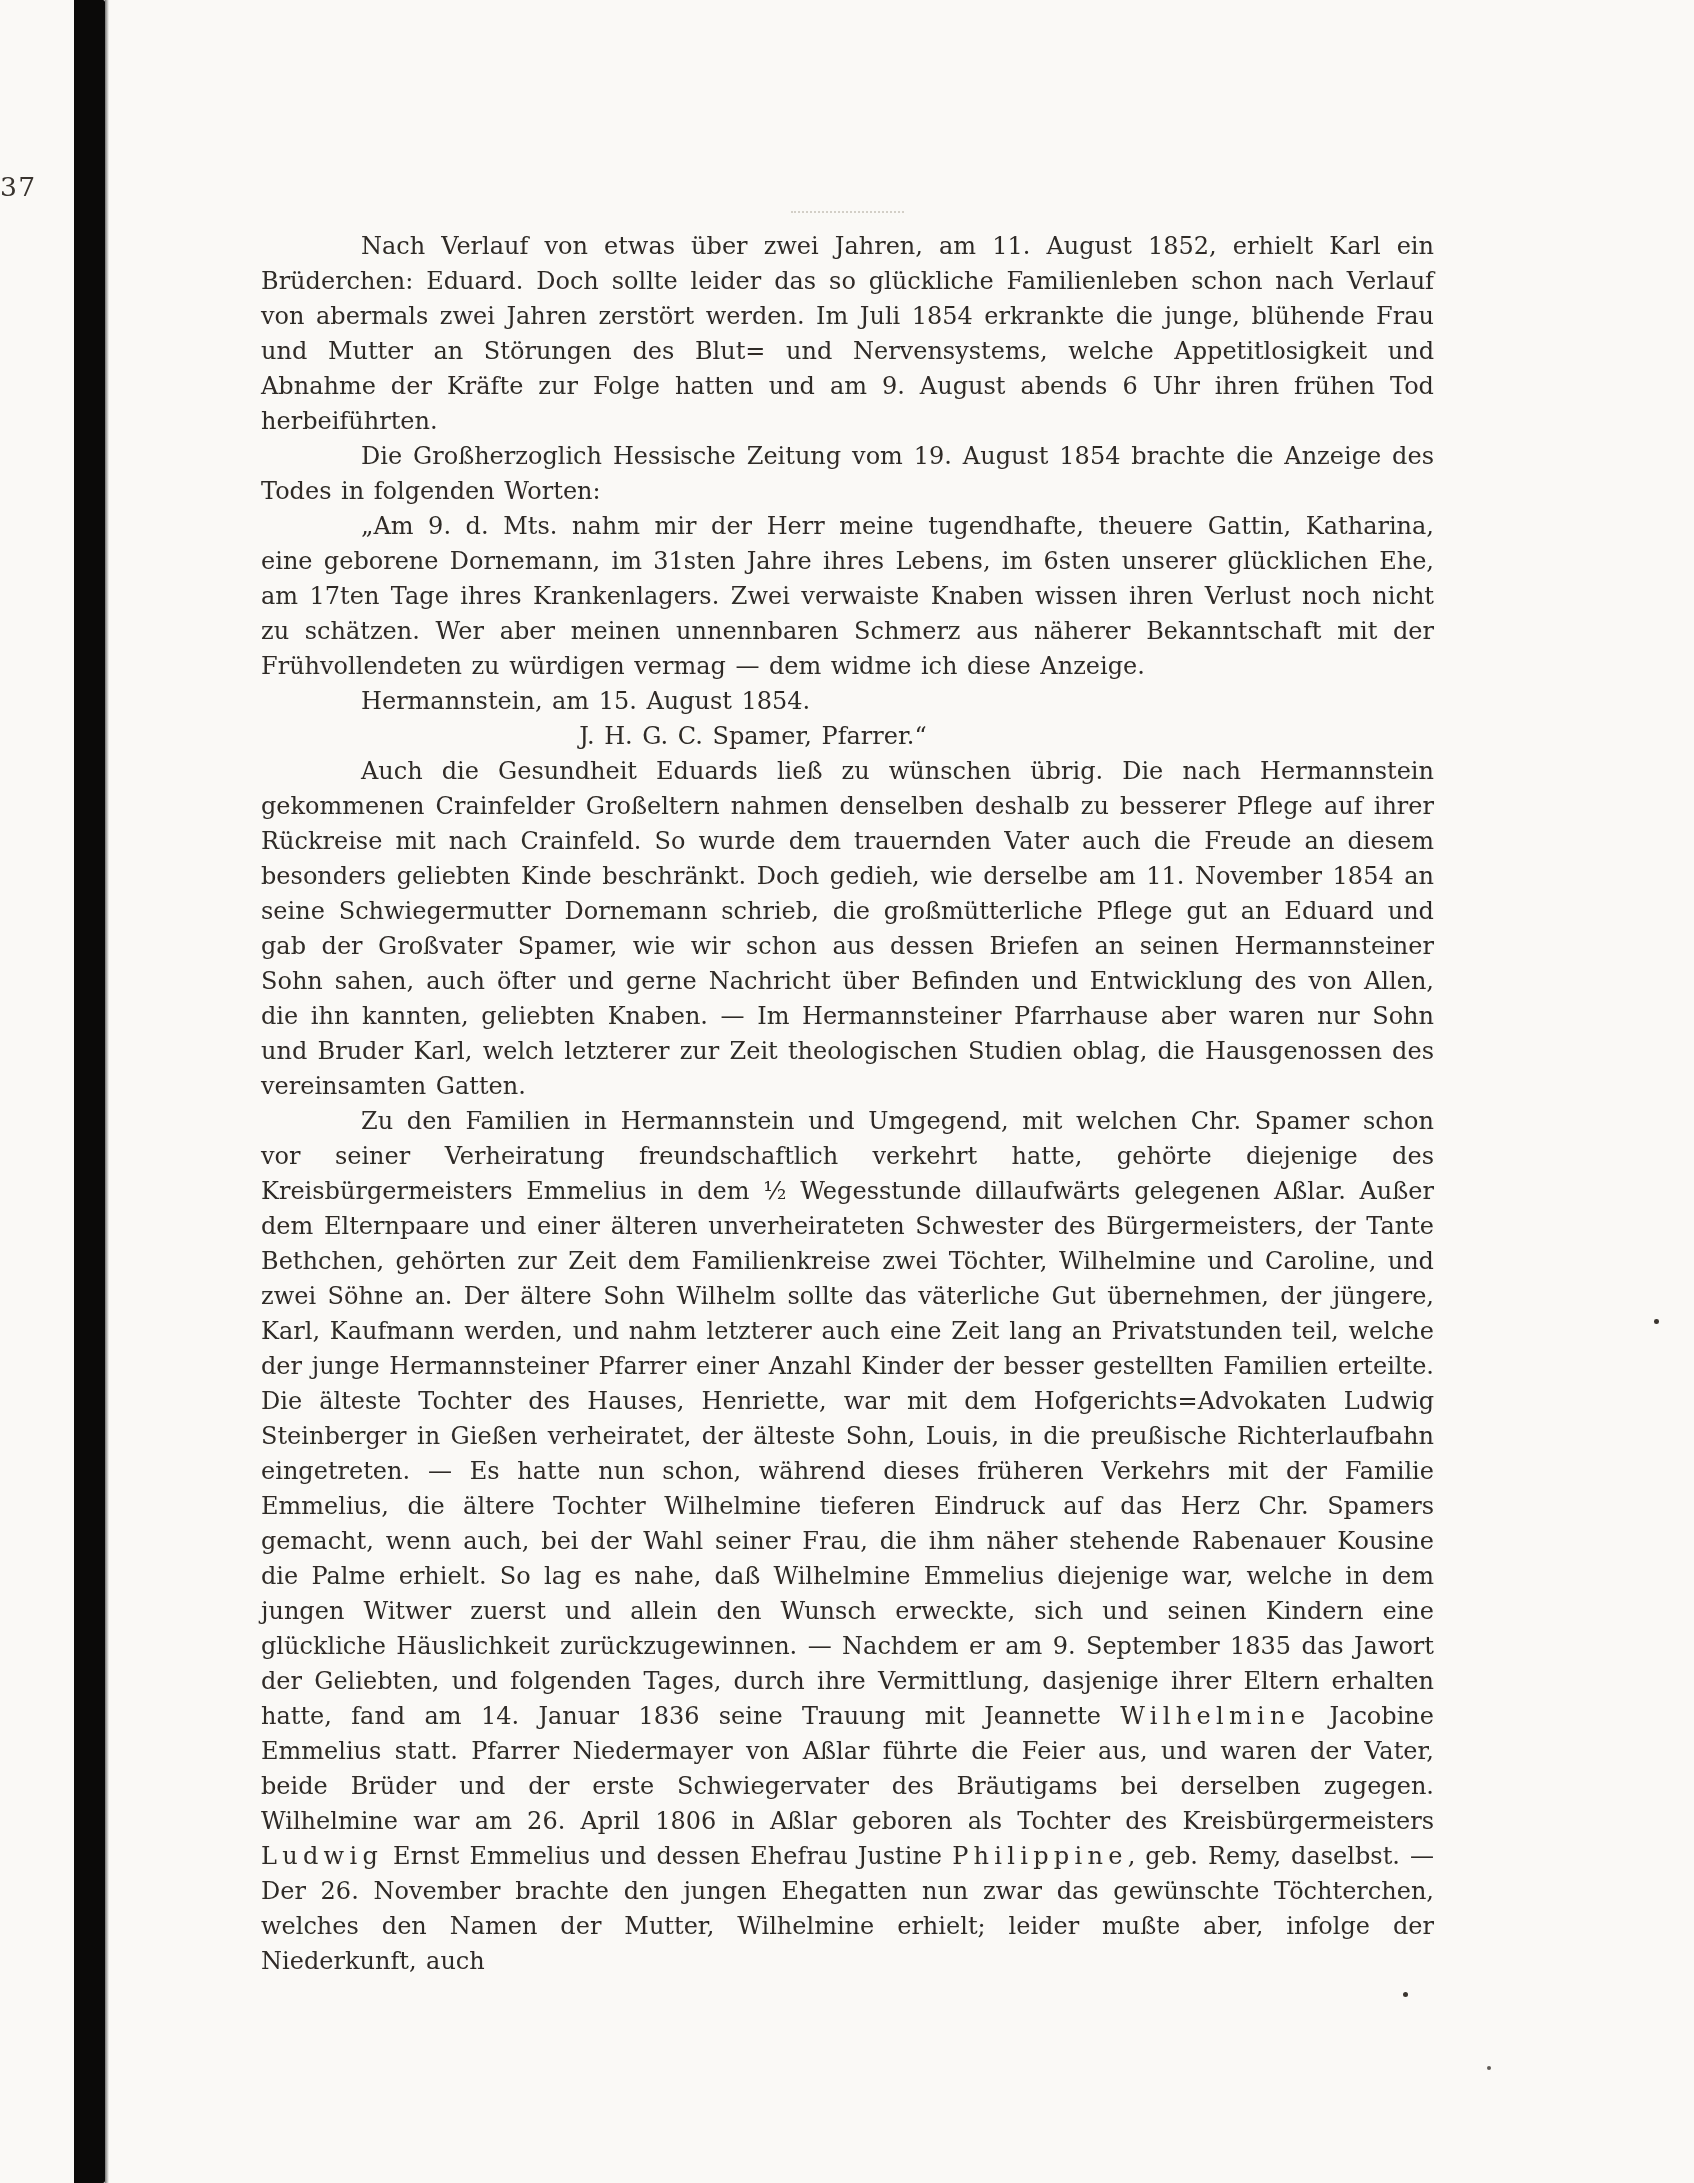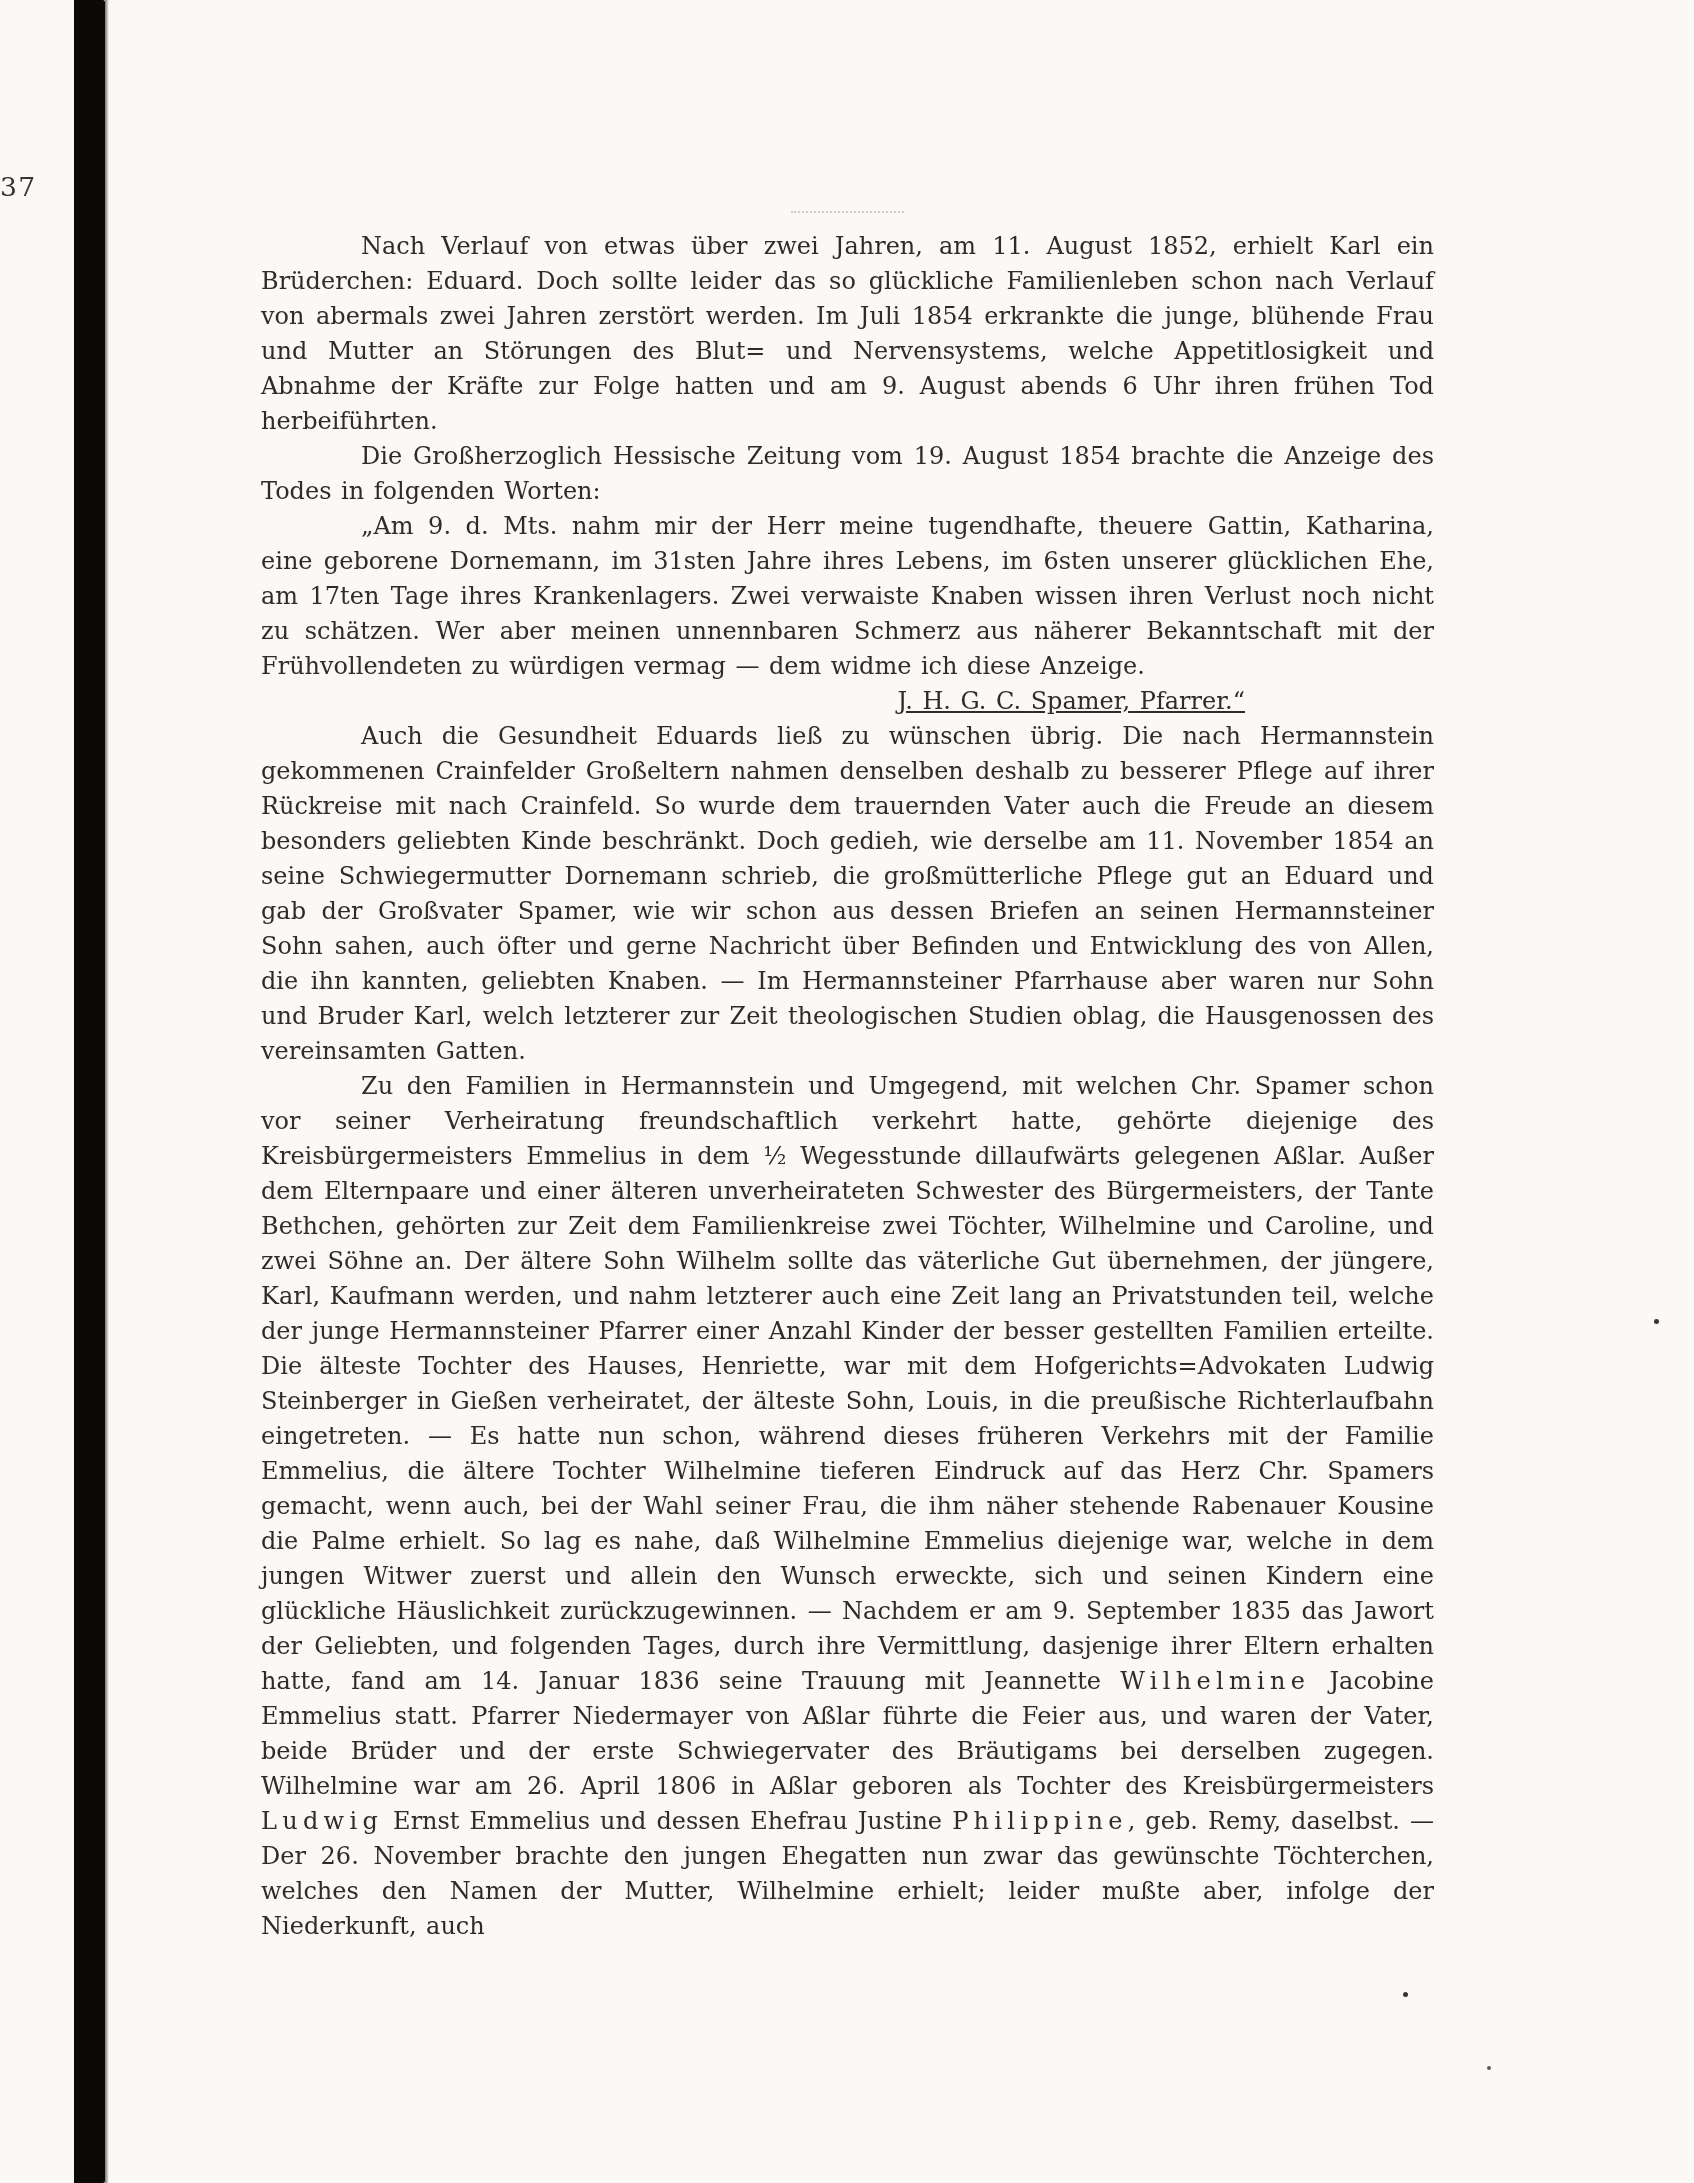--- a/index.html
+++ b/index.html
@@ -64,24 +64,23 @@
   }
   .text-block p {
     margin: 0;
     text-indent: 100px;
   }
   p.dateline {
     text-align: left;
     text-indent: 100px;
   }
   p.signature {
-    text-align: right;
+    text-align: center;
     text-indent: 0;
     padding-right: 189px;
-    text-decoration: underline;
   }
   .sp {
     letter-spacing: 0.22em;
   }
   
   .speck {
     position: absolute;
     background: #3a352f;
     border-radius: 50%;
   }
@@ -100,20 +99,21 @@
   <div class="pn-rule"></div>
 
   <div class="text-block">
 
     <p>Nach Verlauf von etwas über zwei Jahren, am 11. August 1852, erhielt Karl ein Brüderchen: Eduard. Doch sollte leider das so glückliche Familienleben schon nach Verlauf von abermals zwei Jahren zerstört werden. Im Juli 1854 erkrankte die junge, blühende Frau und Mutter an Störungen des Blut= und Nervensystems, welche Appetitlosigkeit und Abnahme der Kräfte zur Folge hatten und am 9. August abends 6 Uhr ihren frühen Tod herbeiführten.</p>
 
     <p>Die Großherzoglich Hessische Zeitung vom 19. August 1854 brachte die Anzeige des Todes in folgenden Worten:</p>
 
     <p>„Am 9. d. Mts. nahm mir der Herr meine tugendhafte, theuere Gattin, Katharina, eine geborene Dornemann, im 31sten Jahre ihres Lebens, im 6sten unserer glücklichen Ehe, am 17ten Tage ihres Krankenlagers. Zwei verwaiste Knaben wissen ihren Verlust noch nicht zu schätzen. Wer aber meinen unnennbaren Schmerz aus näherer Bekanntschaft mit der Frühvollendeten zu würdigen vermag — dem widme ich diese Anzeige.</p>
 
+    <p class="dateline">Hermannstein, am 15. August 1854.</p>
 
     <p class="signature">J. H. G. C. Spamer, Pfarrer.“</p>
 
     <p>Auch die Gesundheit Eduards ließ zu wünschen übrig. Die nach Hermannstein gekommenen Crainfelder Großeltern nahmen denselben deshalb zu besserer Pflege auf ihrer Rückreise mit nach Crainfeld. So wurde dem trauernden Vater auch die Freude an diesem besonders geliebten Kinde beschränkt. Doch gedieh, wie derselbe am 11. November 1854 an seine Schwiegermutter Dornemann schrieb, die großmütterliche Pflege gut an Eduard und gab der Großvater Spamer, wie wir schon aus dessen Briefen an seinen Hermannsteiner Sohn sahen, auch öfter und gerne Nachricht über Befinden und Entwicklung des von Allen, die ihn kannten, geliebten Knaben. — Im Hermannsteiner Pfarrhause aber waren nur Sohn und Bruder Karl, welch letzterer zur Zeit theologischen Studien oblag, die Hausgenossen des vereinsamten Gatten.</p>
 
     <p><span>Zu den Familien in Hermannstein und Umgegend, mit welchen Chr. Spamer schon vor seiner Verheiratung freundschaftlich verkehrt hatte, gehörte diejenige des Kreisbürgermeisters Emmelius in dem ½ Wegesstunde dillaufwärts gelegenen Aßlar. Außer dem Elternpaare und einer älteren unverheirateten Schwester des Bürgermeisters, der Tante Bethchen, gehörten zur Zeit dem Familienkreise zwei Töchter, Wilhelmine und Caroline, und zwei Söhne an. Der ältere Sohn Wilhelm sollte das väterliche Gut übernehmen, der jüngere, Karl, Kaufmann werden, und nahm letzterer auch eine Zeit lang an Privatstunden teil, welche der junge Hermannsteiner Pfarrer einer Anzahl Kinder der besser gestellten Familien erteilte. Die älteste Tochter des Hauses, Henriette, war mit dem Hofgerichts=Advokaten Ludwig Steinberger in Gießen verheiratet, der älteste Sohn, Louis, in die preußische Richterlaufbahn eingetreten. — Es hatte nun schon, während dieses früheren Verkehrs mit der Familie Emmelius, die ältere Tochter Wilhelmine tieferen Eindruck auf das Herz Chr. Spamers gemacht, wenn auch, bei der Wahl seiner Frau, die ihm näher stehende Rabenauer Kousine die Palme erhielt. So lag es nahe, daß Wilhelmine Emmelius diejenige war, welche in dem jungen Witwer zuerst und allein den Wunsch erweckte, sich und seinen Kindern eine glückliche Häuslichkeit zurückzugewinnen. — Nachdem er am 9. September 1835 das Jawort der Geliebten, und folgenden Tages, durch ihre Vermittlung, dasjenige ihrer Eltern erhalten hatte, fand am 14. Januar 1836 seine Trauung mit Jeannette </span><span class="sp">Wilhelmine</span><span> Jacobine Emmelius statt. Pfarrer Niedermayer von Aßlar führte die Feier aus, und waren der Vater, beide Brüder und der erste Schwiegervater des Bräutigams bei derselben zugegen. Wilhelmine war am 26. April 1806 in Aßlar geboren als Tochter des Kreisbürgermeisters </span><span class="sp">Ludwig</span><span> Ernst Emmelius und dessen Ehefrau Justine </span><span class="sp">Philippine</span><span>, geb. Remy, daselbst. — Der 26. November brachte den jungen Ehegatten nun zwar das gewünschte Töchterchen, welches den Namen der Mutter, Wilhelmine erhielt; leider mußte aber, infolge der Niederkunft, auch</span></p>
 
   </div>
 
   <div class="speck speck-1"></div>

